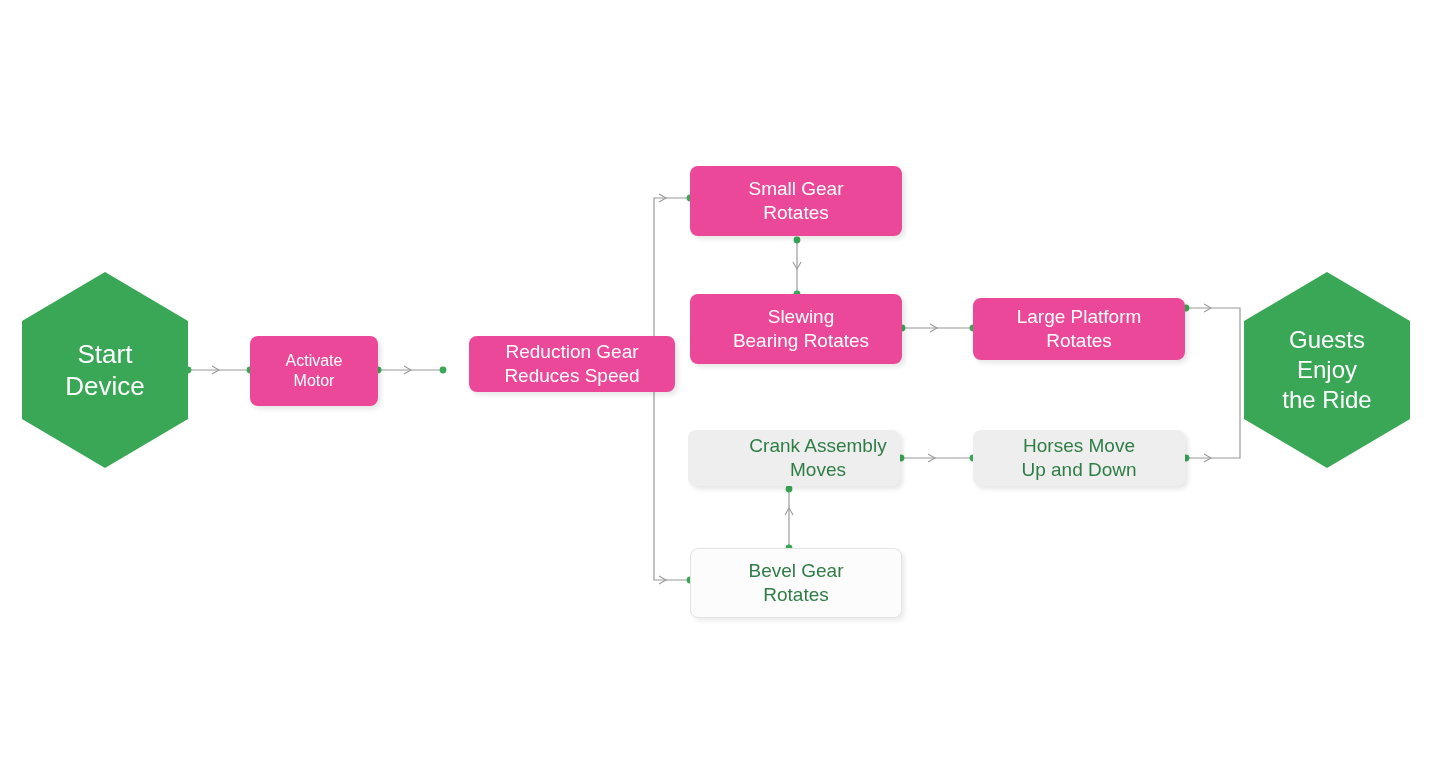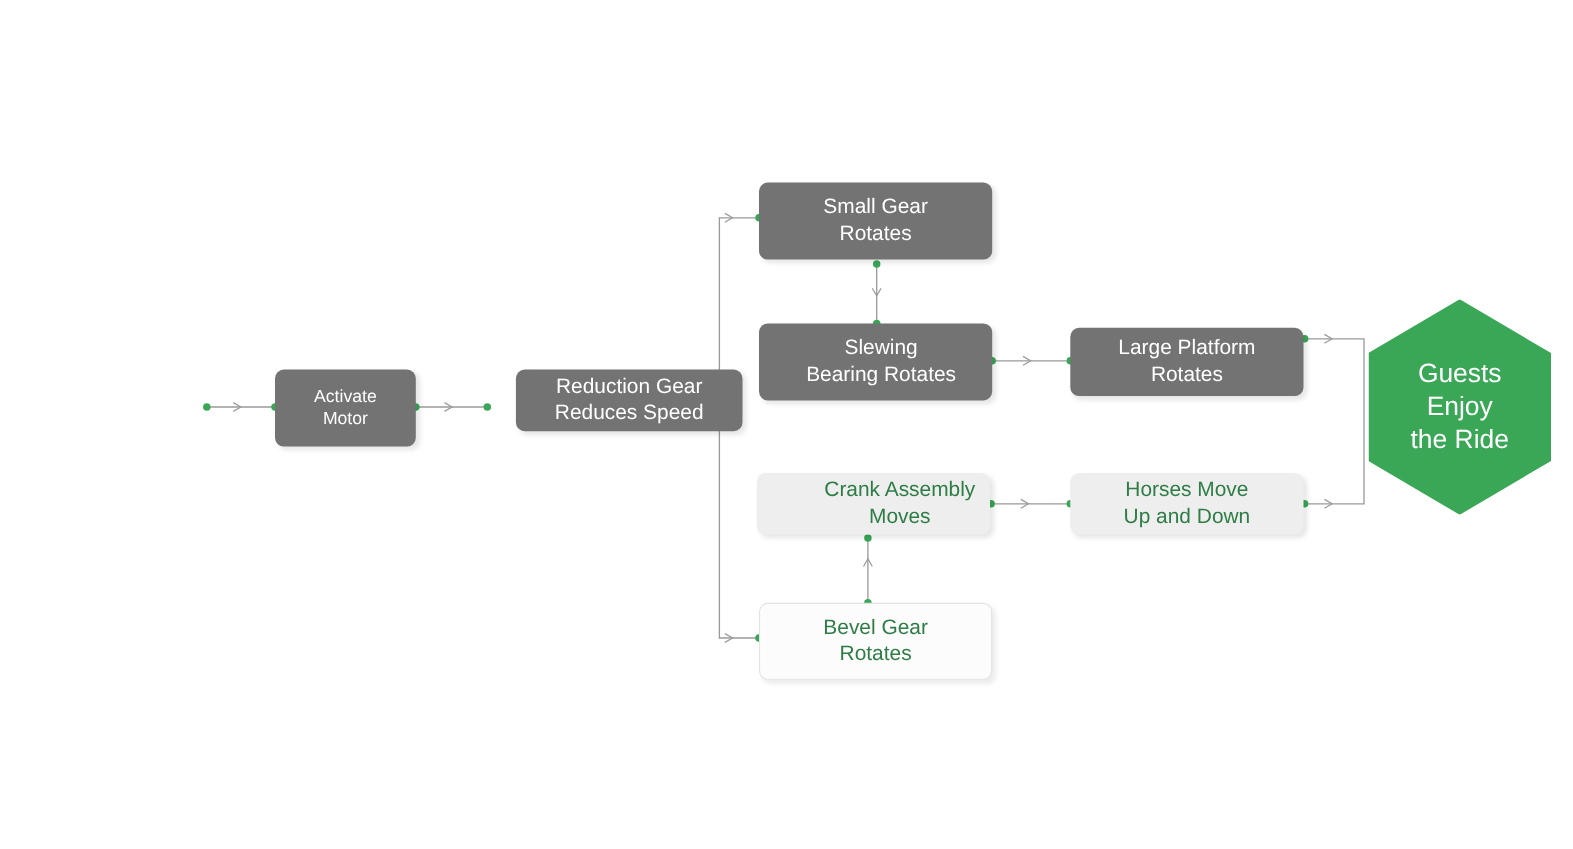--- a/index.html
+++ b/index.html
@@ -34,21 +34,21 @@
     justify-content: center;
     text-align: center;
     line-height: 1.25;
     white-space: pre-line;
   }
   
   .node.rect {
     border-radius: 8px;
   }
   .node.rect.green {
-    background: #737373;
+    background: #ec4899;
     color: #ffffff;
     box-shadow: 3px 3px 5px rgba(0,0,0,0.10);
   }
   .node.rect.grey {
     background: #eeeeee;
     color: #2f7d46;
     box-shadow: 3px 3px 5px rgba(0,0,0,0.10);
   }
   .node.rect.white {
     background: #fcfcfc;
@@ -150,20 +150,24 @@
       <circle cx="973" cy="328" r="3.4"></circle>
       <circle cx="789" cy="548" r="3.4"></circle>
       <circle cx="789" cy="489" r="3.4"></circle>
       <circle cx="901" cy="458" r="3.4"></circle>
       <circle cx="973" cy="458" r="3.4"></circle>
       <circle cx="1186" cy="308" r="3.4"></circle>
       <circle cx="1186" cy="458" r="3.4"></circle>
     </g>
   </svg>
 
+  <div class="node hex" style="left: 22px; top: 272px; width: 166px; height: 196px; font-size: 26px;">
+    <span class="node-label">Start
+Device</span>
+  </div>
 
   <div class="node rect green" style="left: 250px; top: 336px; width: 128px; height: 70px; font-size: 16px;">
     <span class="node-label">Activate
 Motor</span>
   </div>
 
   <div class="node rect green" style="left: 469px; top: 336px; width: 206px; height: 56px; font-size: 19px;">
     <span class="node-label">Reduction Gear
 Reduces Speed</span>
   </div>

